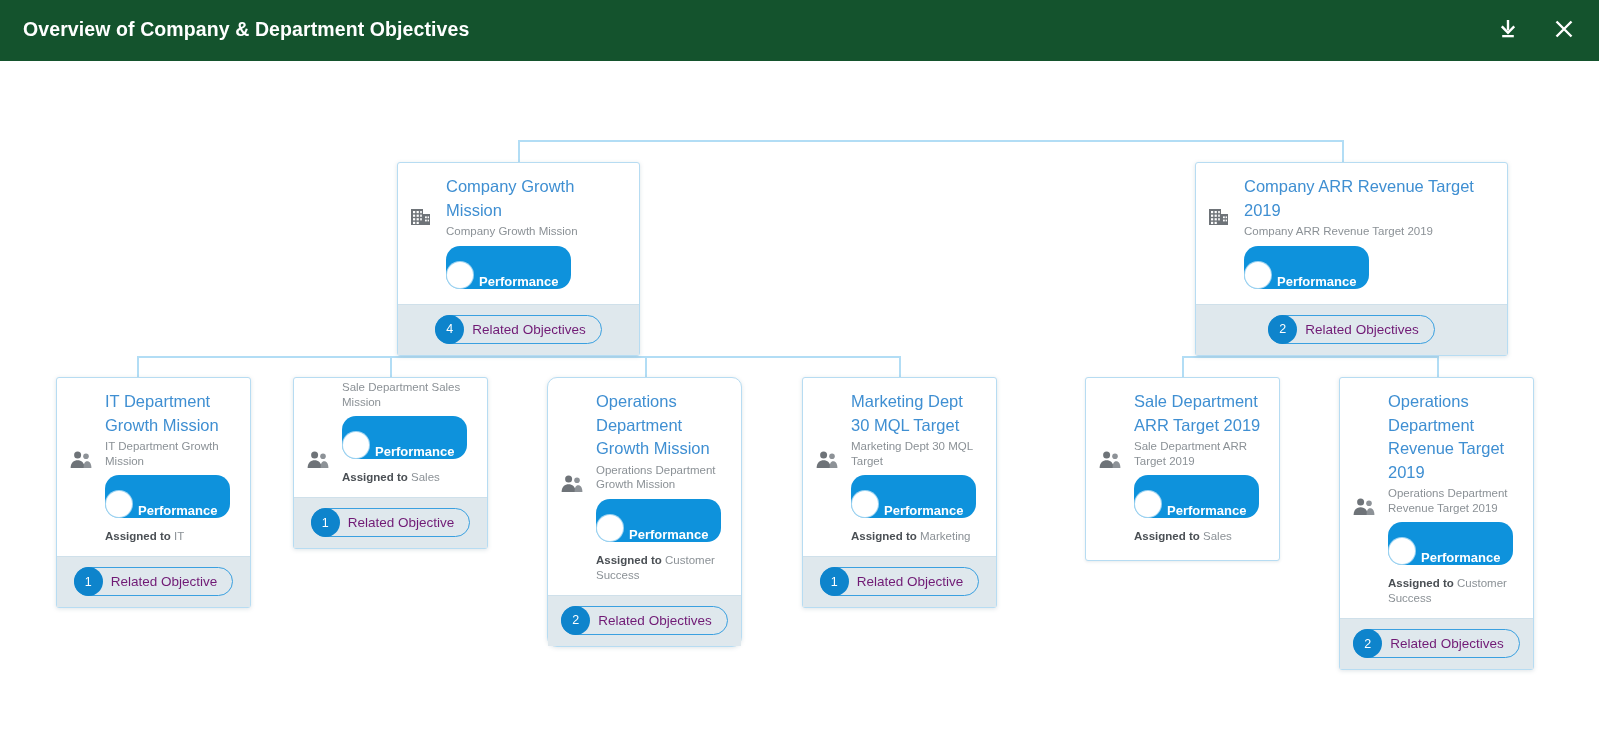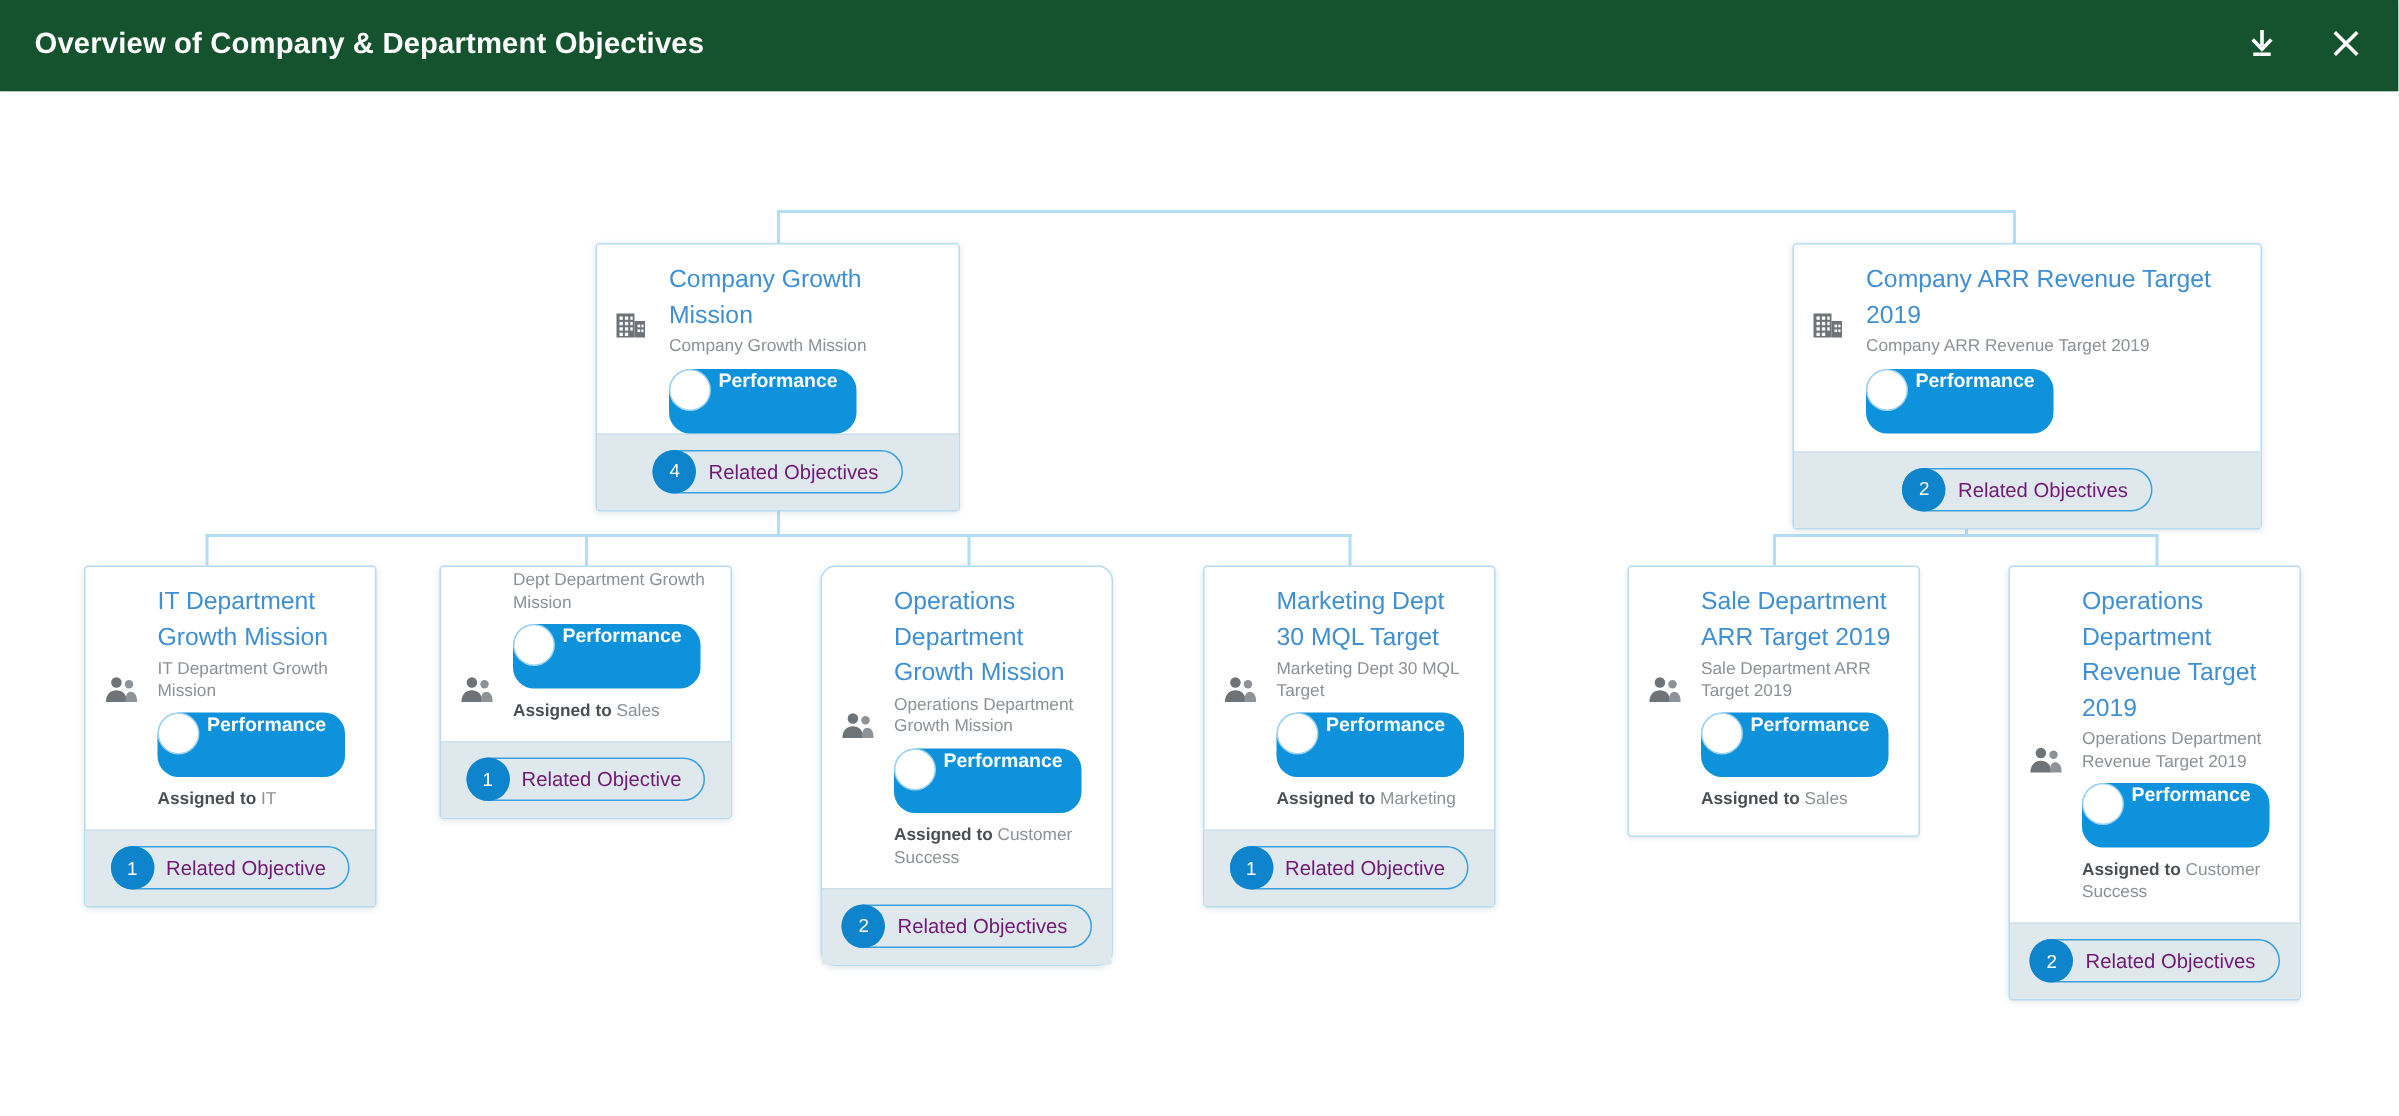--- a/index.html
+++ b/index.html
@@ -64,21 +64,21 @@
     padding-top: 12px;
   }
   .card-sub {
     color: #8b9196;
     font-size: 11.5px;
     line-height: 14.5px;
     padding-top: 2px;
   }
   .toggle-row { padding-top: 7px; }
   .toggle {
-    display: inline-flex; align-items: flex-start;
+    display: inline-flex; align-items: flex-end;
     background: #0e92dc;
     border-radius: 14px;
     height: 43px;
     padding-right: 13px;
     cursor: pointer;
   }
   .toggle-knob {
     width: 26px; height: 26px;
     background: #ffffff;
     border-radius: 50%;
@@ -158,21 +158,21 @@
     <div class="ln v" style="left:390px; top:295px; height:21px;"></div>
     <div class="ln v" style="left:645px; top:295px; height:21px;"></div>
     <div class="ln v" style="left:899px; top:295px; height:21px;"></div>
 
     <div class="ln v" style="left:1310px; top:264px; height:32px;"></div>
     <div class="ln h" style="left:1182px; top:295px; width:256px;"></div>
     <div class="ln v" style="left:1182px; top:295px; height:21px;"></div>
     <div class="ln v" style="left:1437px; top:295px; height:21px;"></div>
 
     <div class="card has-footer" style="left:397px; top:101px; width:243px;">
-      <div class="card-body" style="">
+      <div class="card-body" style="padding-bottom:12px;">
         <span class="card-icon" style="top:44px;">
           <svg width="21" height="20" viewBox="0 0 21 20">
             <rect x="1" y="2" width="12" height="16" fill="#6e7378"></rect>
             <rect x="13" y="7" width="7" height="11" fill="#6e7378"></rect>
             <g fill="#ffffff">
               <rect x="3" y="4" width="2.2" height="2.2"></rect>
                 <rect x="6.6" y="4" width="2.2" height="2.2"></rect>
                 <rect x="10.2" y="4" width="1.6" height="2.2"></rect>
               <rect x="3" y="7.6" width="2.2" height="2.2"></rect>
                 <rect x="6.6" y="7.6" width="2.2" height="2.2"></rect>
@@ -289,21 +289,21 @@
       <div class="card-body" style="padding-bottom:12px;">
         <span class="card-icon" style="top:72px;">
           <svg width="25" height="19" viewBox="0 0 25 19">
             <circle cx="8.6" cy="5" r="3.5" fill="#6e7378"></circle>
             <circle cx="17" cy="6.2" r="2.8" fill="#8d9297"></circle>
             <path d="M1.6 18 C1.6 12.6 5 10.2 8.6 10.2 C12.2 10.2 15.6 12.6 15.6 18 Z" fill="#6e7378"></path>
             <path d="M14.6 18 C14.6 13.8 15.6 11.2 18.2 11.2 C20.8 11.2 22.4 13.6 22.4 18 Z" fill="#8d9297"></path>
           </svg>
         </span>
         <div class="card-texts">
-          <div class="card-sub">Dept Department Growth Mission</div>
+          <div class="card-sub">Sale Department Sales Mission</div>
           <div class="toggle-row">
             <span class="toggle">
               <span class="toggle-knob"></span>
               <span class="toggle-label">Performance</span>
             </span>
           </div>
           <div class="assigned">
             <b>Assigned to</b>
             <span>Sales</span>
           </div>

